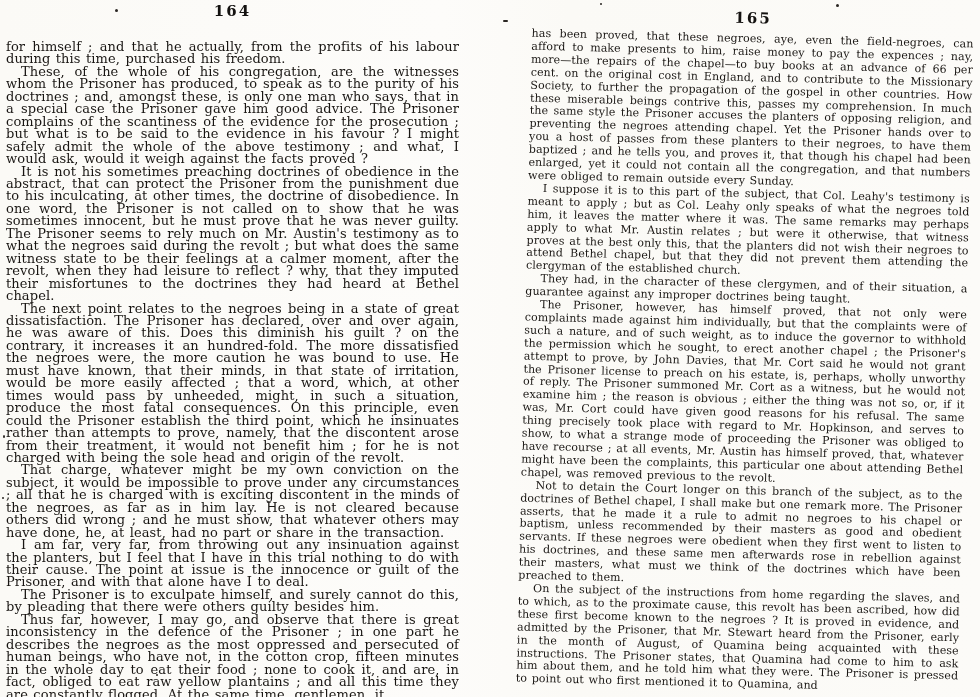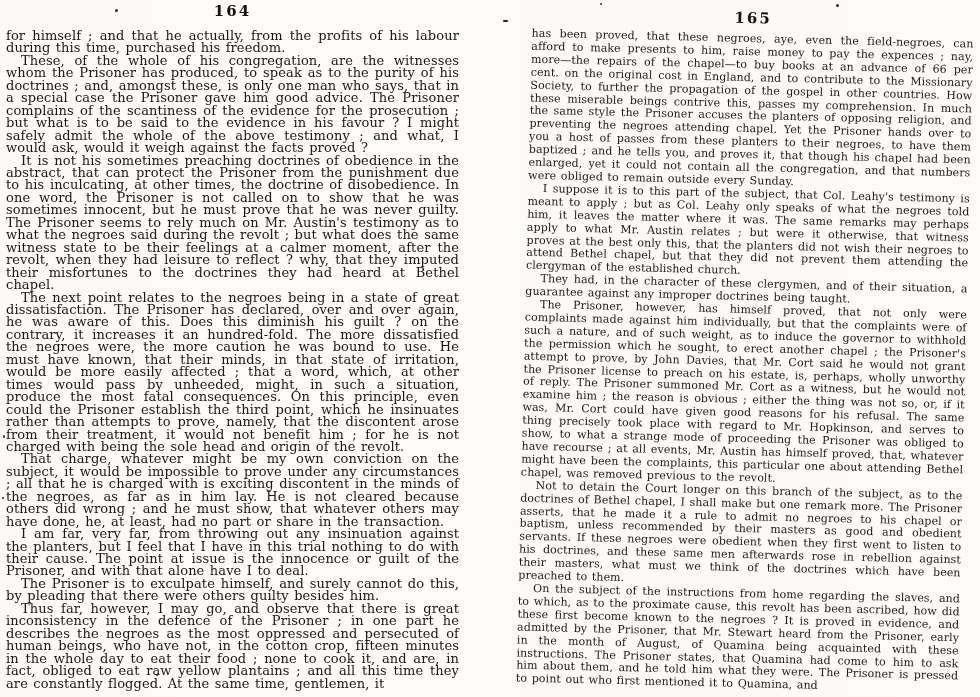--- a/index.html
+++ b/index.html
@@ -37,21 +37,21 @@
     letter-spacing: 0.1px;
   }
   .para { margin: 0; }
   .para.indent { text-indent: 15px; }
 
   #page-left {
     left: 6px;
     top: 2px;
     width: 453px;
   }
-  #page-left .page-number { margin-bottom: 10px; }
+  #page-left .page-number { margin-bottom: 21px; }
   #page-left .page-body {
     font-size: 13px;
     line-height: 12.45px;
   }
 
   #page-right {
     left: 524px;
     top: 9px;
     width: 442px;
     transform: rotate(1.4deg);

